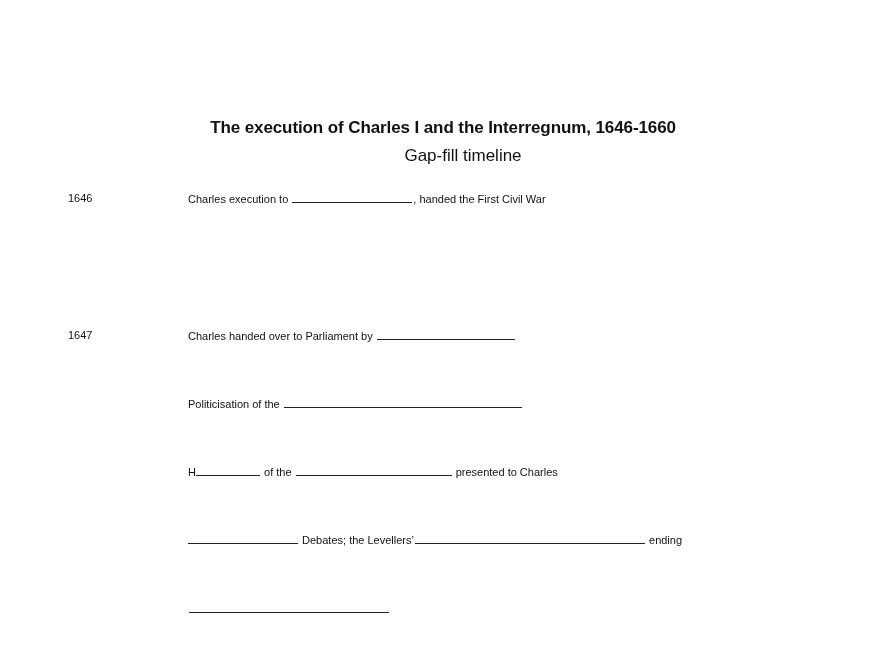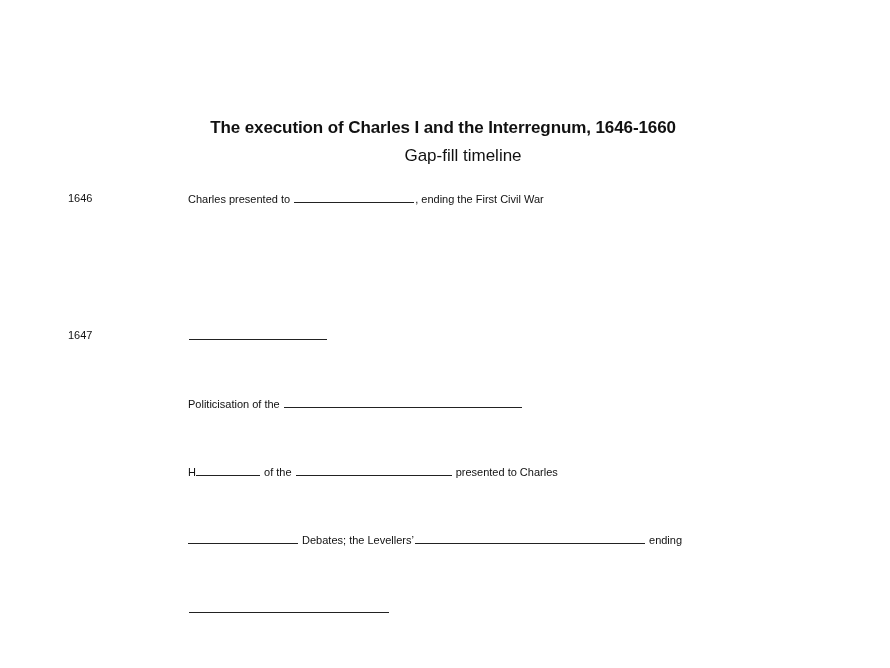--- a/index.html
+++ b/index.html
@@ -68,27 +68,27 @@
   </style>
 </head>
 <body>
 
 <div class="page">
   <div class="title">The execution of Charles I and the Interregnum, 1646-1660</div>
   <div class="subtitle">Gap-fill timeline</div>
 
   <div class="row" style="top:186px;">
     <span class="year">1646</span>
-    <span class="text"><span>Charles presented to </span><span class="blank" style="width:120px;"></span><span>, ending the First Civil War</span></span>
+    <span class="text"><span>Charles execution to </span><span class="blank" style="width:120px;"></span><span>, handed the First Civil War</span></span>
   </div>
 
 
   <div class="row" style="top:323px;text-align:center;">
     <span class="year">1647</span>
-    <span class="text"><span class="blank" style="width:138px;"></span></span>
+    <span class="text"><span>Charles handed over to Parliament by </span><span class="blank" style="width:138px;"></span></span>
   </div>
 
   <div class="row" style="top:391px;">
     <span class="text"><span>Politicisation of the </span><span class="blank" style="width:238px;"></span></span>
   </div>
 
   <div class="row" style="top:459px;">
     <span class="text"><span>H</span><span class="blank" style="width:64px;margin-left:0;"></span><span> of the </span><span class="blank" style="width:156px;"></span><span> presented to Charles</span></span>
   </div>
 

